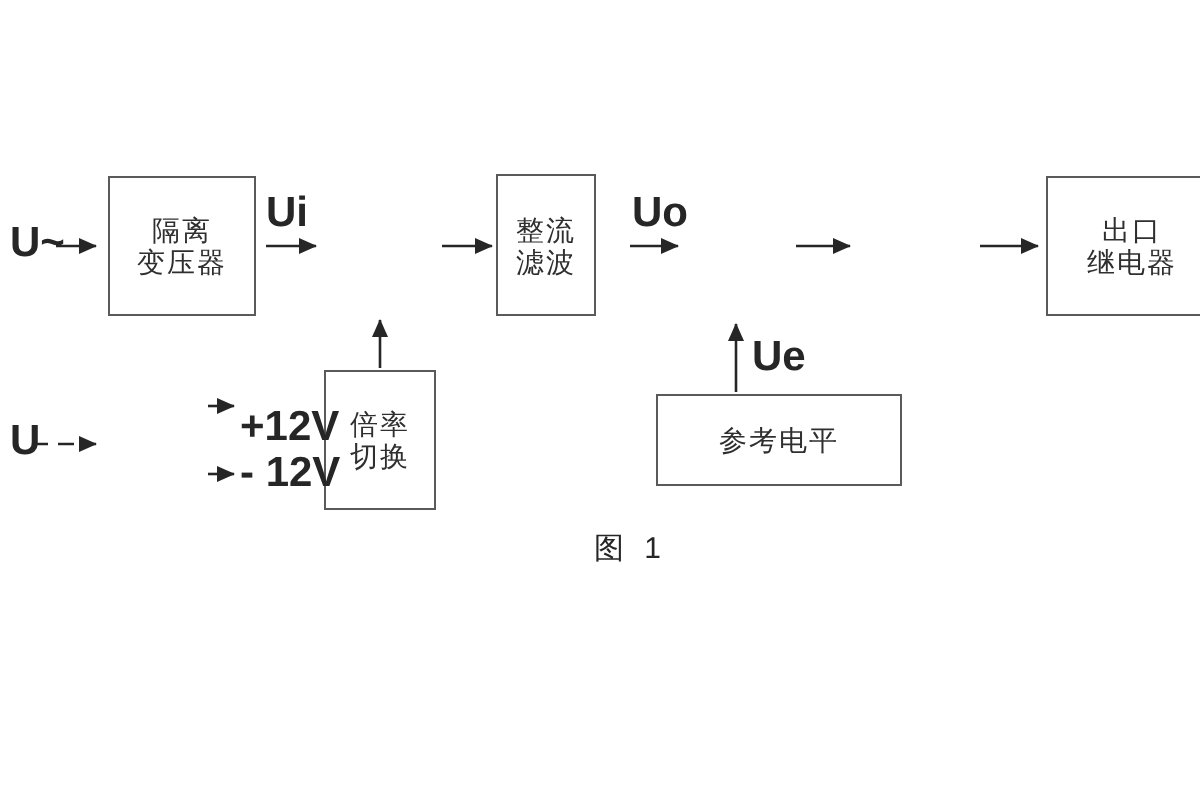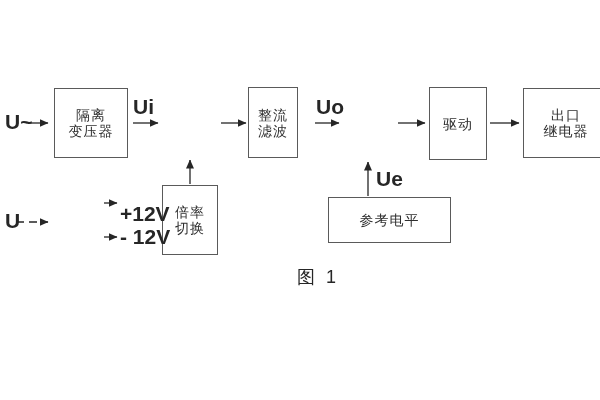--- a/index.html
+++ b/index.html
@@ -42,21 +42,21 @@
     position: absolute;
     color: #262626;
     font-size: 21px;
     font-weight: 600;
     white-space: nowrap;
     line-height: 16px;
   }
   .caption {
     position: absolute;
     color: #262626;
-    font-size: 18px;
+    font-size: 15px;
     font-weight: 500;
     letter-spacing: 3px;
     white-space: nowrap;
   }
 </style>
 </head>
 <body>
 
 <div class="canvas">
 
@@ -86,23 +86,20 @@
     <span>变压器</span>
   </div>
 
 
   <div class="box" style="left:248px; top:87px; width:50px; height:71px">
     <span>整流</span>
     <span>滤波</span>
   </div>
 
 
-  <div class="box" style="left:429px; top:87px; width:58px; height:73px">
-    <span>驱动</span>
-  </div>
 
   <div class="box" style="left:523px; top:88px; width:86px; height:70px">
     <span>出口</span>
     <span>继电器</span>
   </div>
 
 
   <div class="box" style="left:162px; top:185px; width:56px; height:70px">
     <span>倍率</span>
     <span>切换</span>

